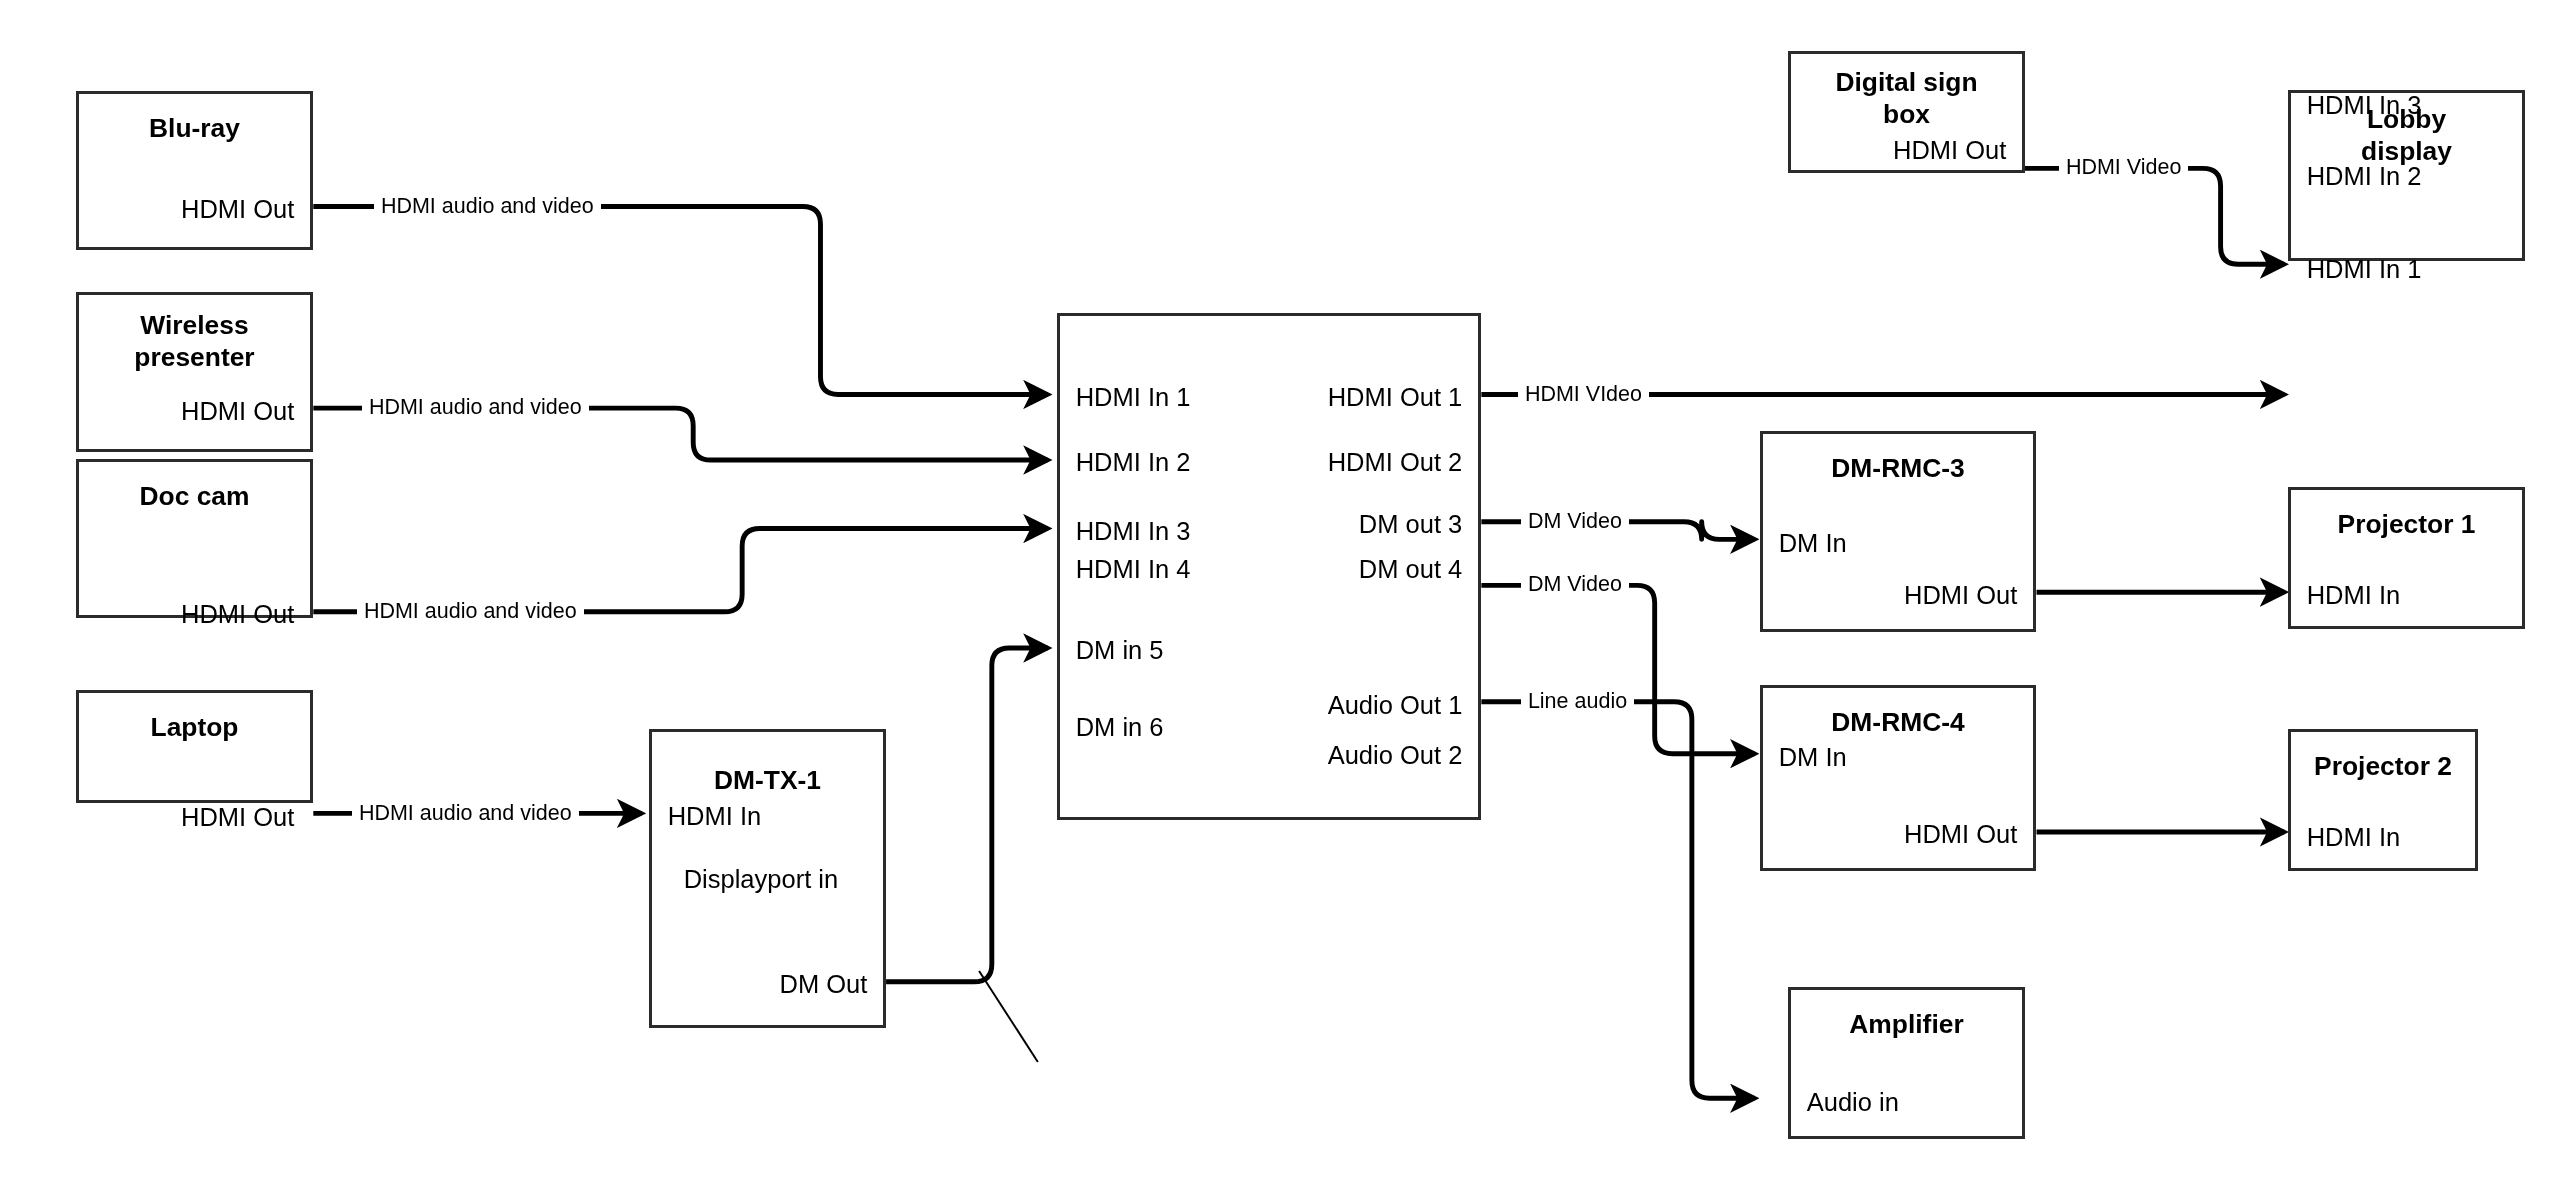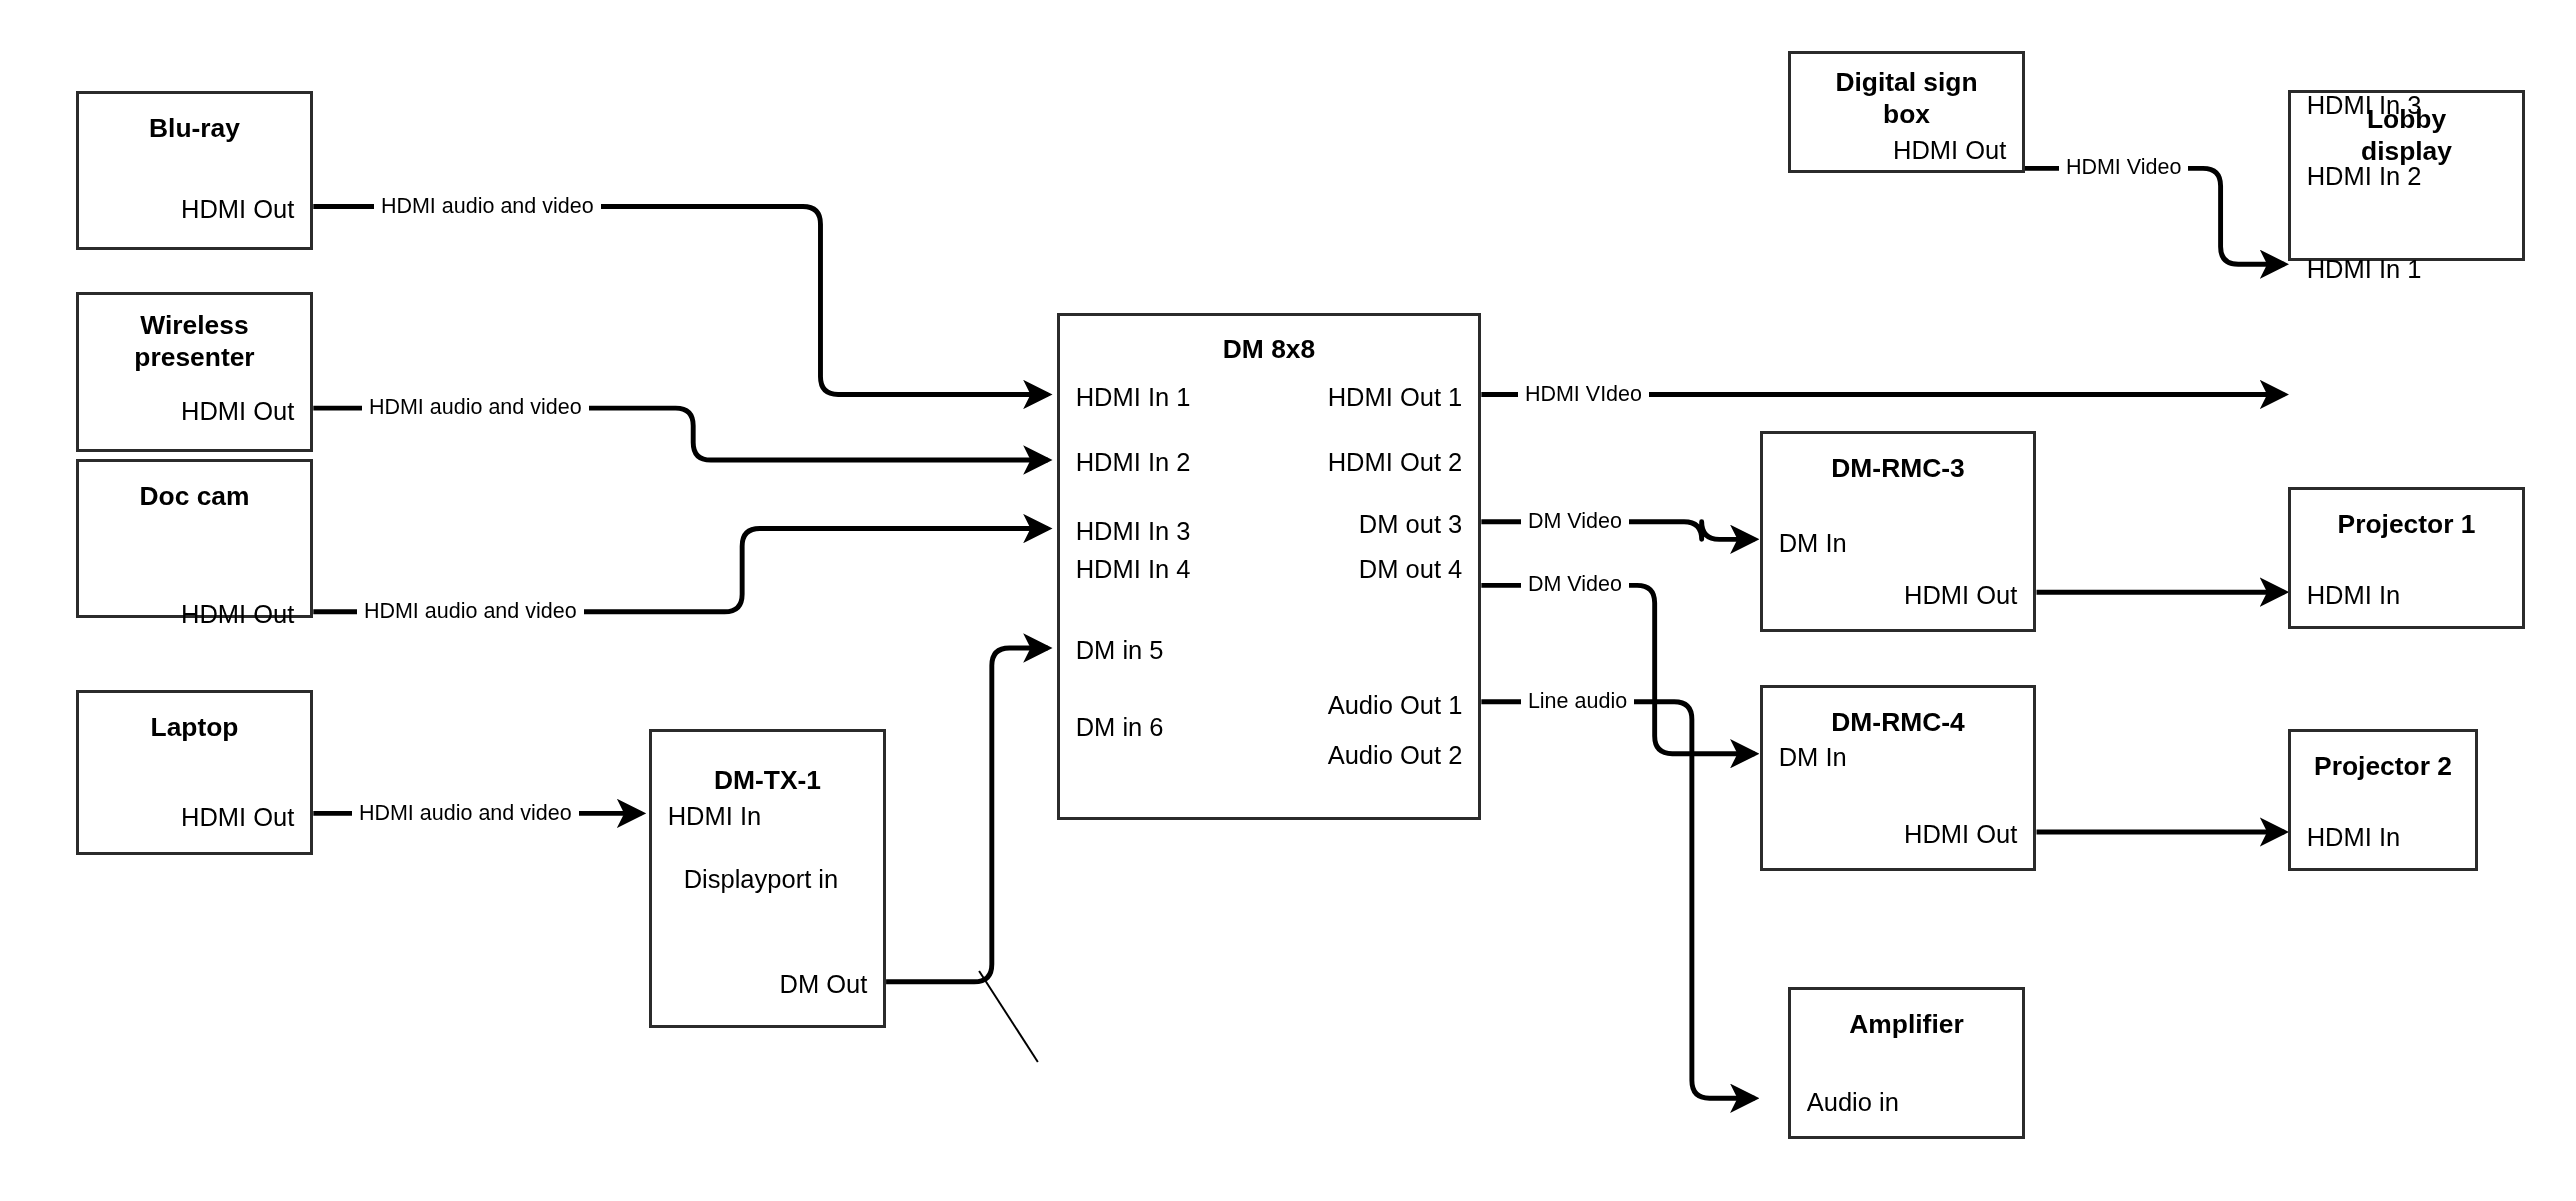--- a/index.html
+++ b/index.html
@@ -105,35 +105,34 @@
     <div class="node-title" style="top:13.7px;">Wireless
 presenter</div>
     <div class="port right" style="top:102px;">HDMI Out</div>
   </div>
 
   <div class="node" style="left:76px;top:459px;width:237px;height:159px;">
     <div class="node-title" style="top:17.6px;">Doc cam</div>
     <div class="port right" style="top:138px;">HDMI Out</div>
   </div>
 
-  <div class="node" style="left:76px;top:690px;width:237px;height:165px;">
+  <div class="node" style="left:76px;top:690px;width:237px;height:113px;">
     <div class="node-title" style="top:17.6px;">Laptop</div>
     <div class="port right" style="top:110px;">HDMI Out</div>
   </div>
 
   <div class="node" style="left:649px;top:729px;width:237px;height:299px;">
     <div class="node-title" style="top:32px;text-align:center;">DM-TX-1</div>
     <div class="port left" style="top:70px;">HDMI In</div>
     <div class="port left" style="top:133px;margin-left:16px;">Displayport in</div>
     <div class="port right" style="top:238px;">DM Out</div>
   </div>
 
 
   <div class="node" style="left:1057px;top:313px;width:424px;height:507px;">
-    <div class="node-title" style="top:16.6px;">DM 8x8</div>
 
     <div class="port left" style="top:67px;">HDMI In 1</div>
     <div class="port left" style="top:132px;">HDMI In 2</div>
     <div class="port left" style="top:201px;">HDMI In 3</div>
     <div class="port left" style="top:239px;">HDMI In 4</div>
     <div class="port left" style="top:320px;">DM in 5</div>
     <div class="port left" style="top:397px;">DM in 6</div>
 
     <div class="port right" style="top:67px;">HDMI Out 1</div>
     <div class="port right" style="top:132px;">HDMI Out 2</div>

